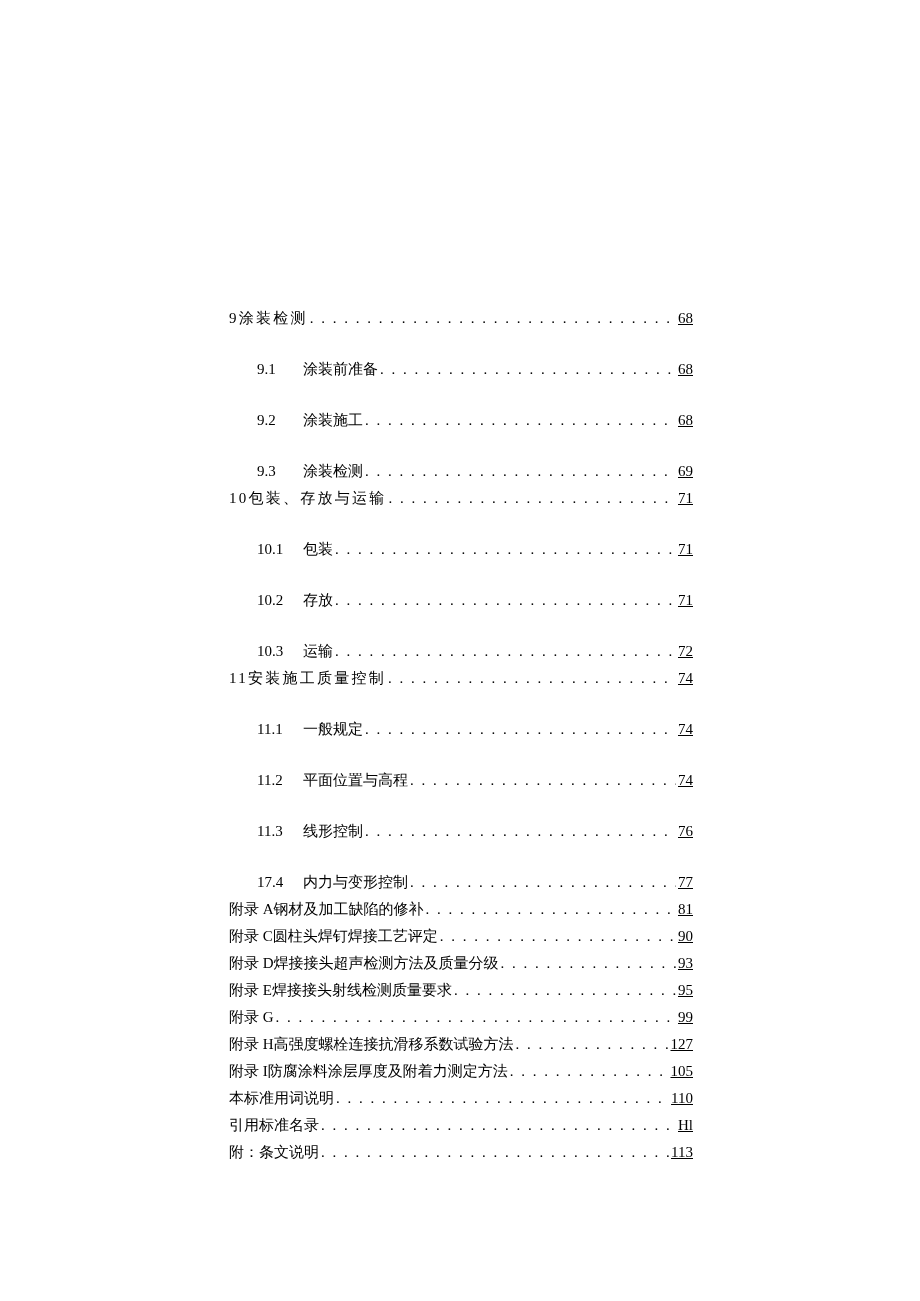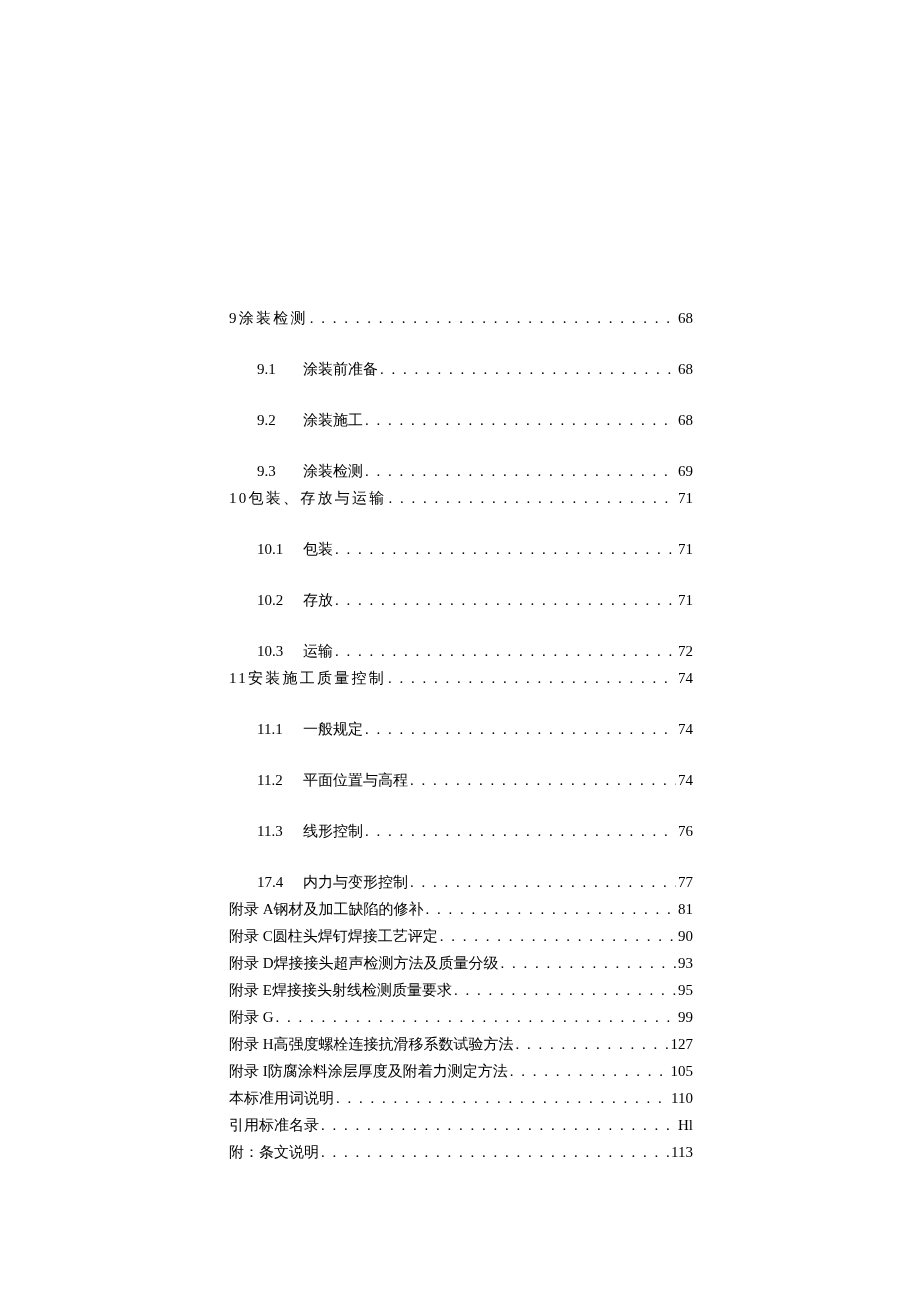--- a/index.html
+++ b/index.html
@@ -44,20 +44,21 @@
       overflow: hidden;
       letter-spacing: 2px;
       margin: 0 2px;
     }
     .dots::before {
       content: ". . . . . . . . . . . . . . . . . . . . . . . . . . . . . . . . . . . . . . . . . . . . . . . . . . . . . . . . . . . . . . . . . . . . . . . . . . . . . . . .";
     }
     .page-num {
       flex-shrink: 0;
       text-align: right;
+      text-decoration: underline;
     }
     .sp {
       letter-spacing: 0.15em;
     }
   </style>
 </head>
 <body>
 
 <div class="page">
   <div id="toc-container">

